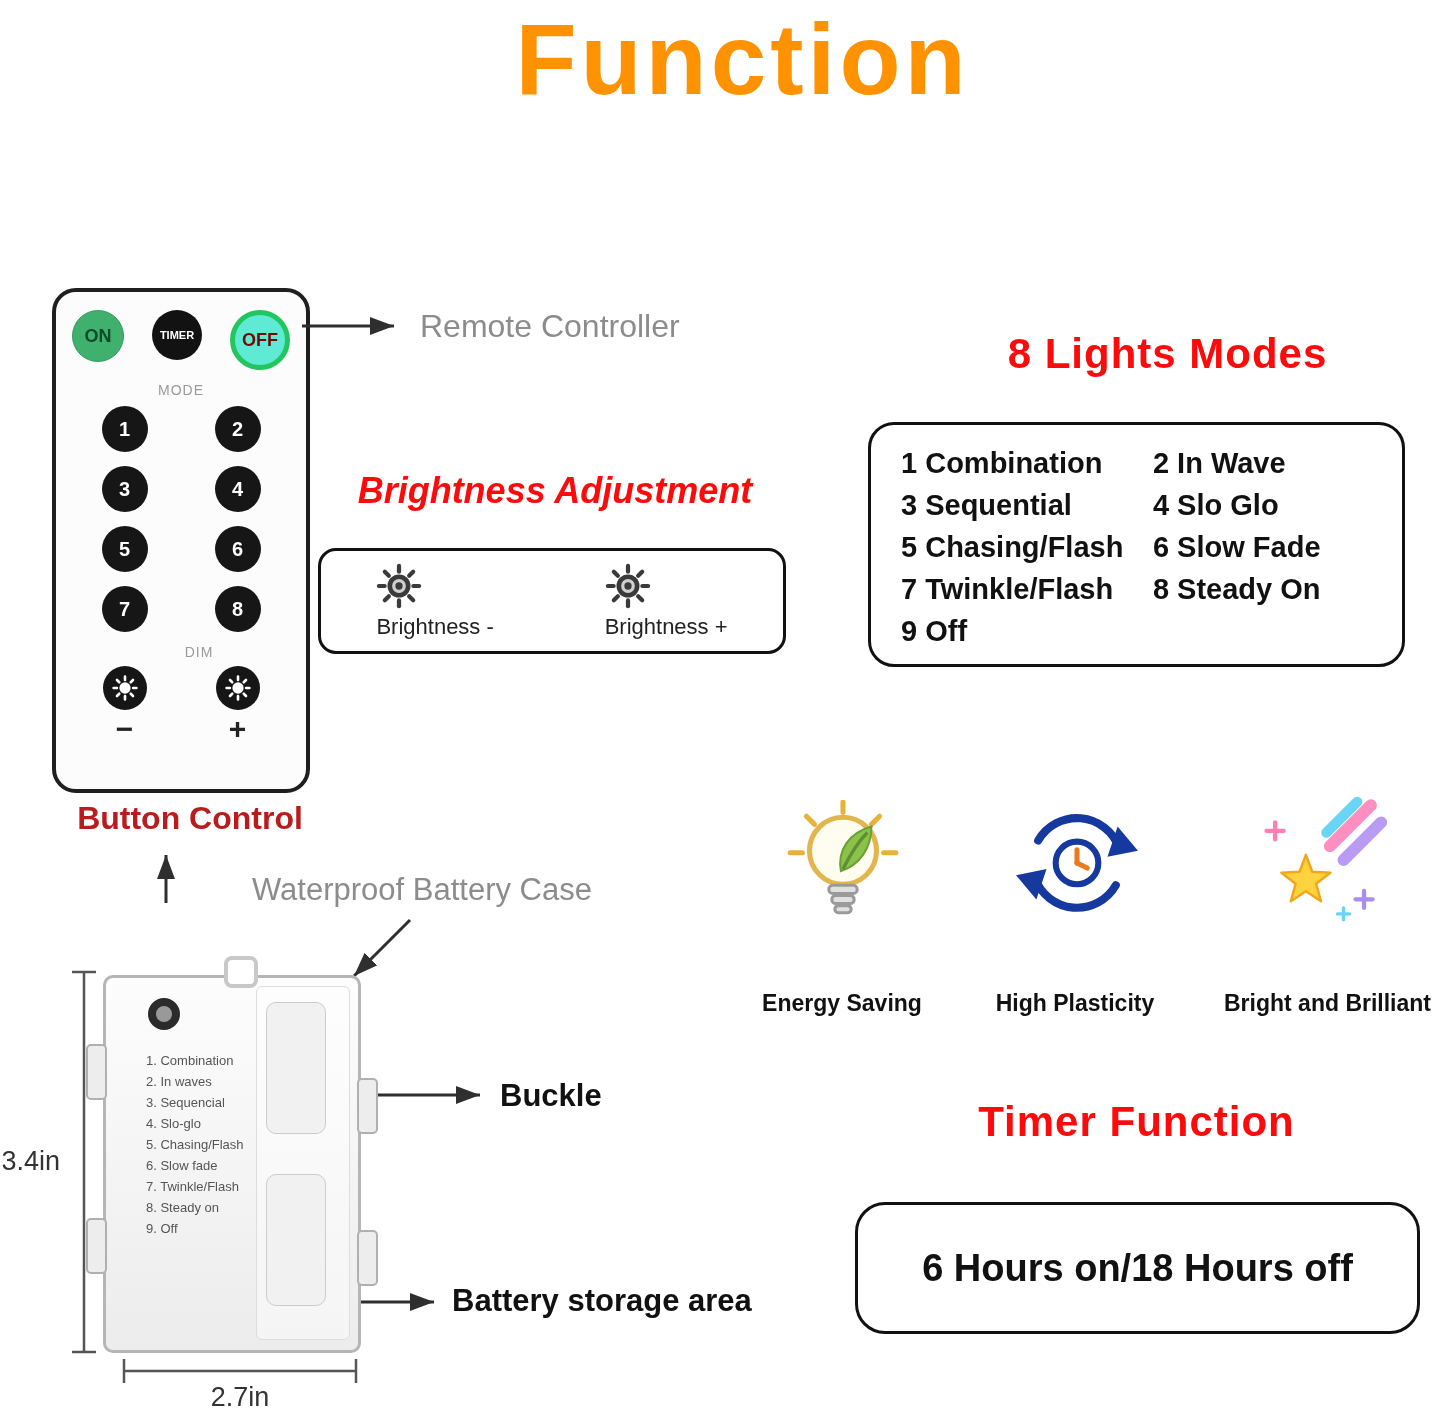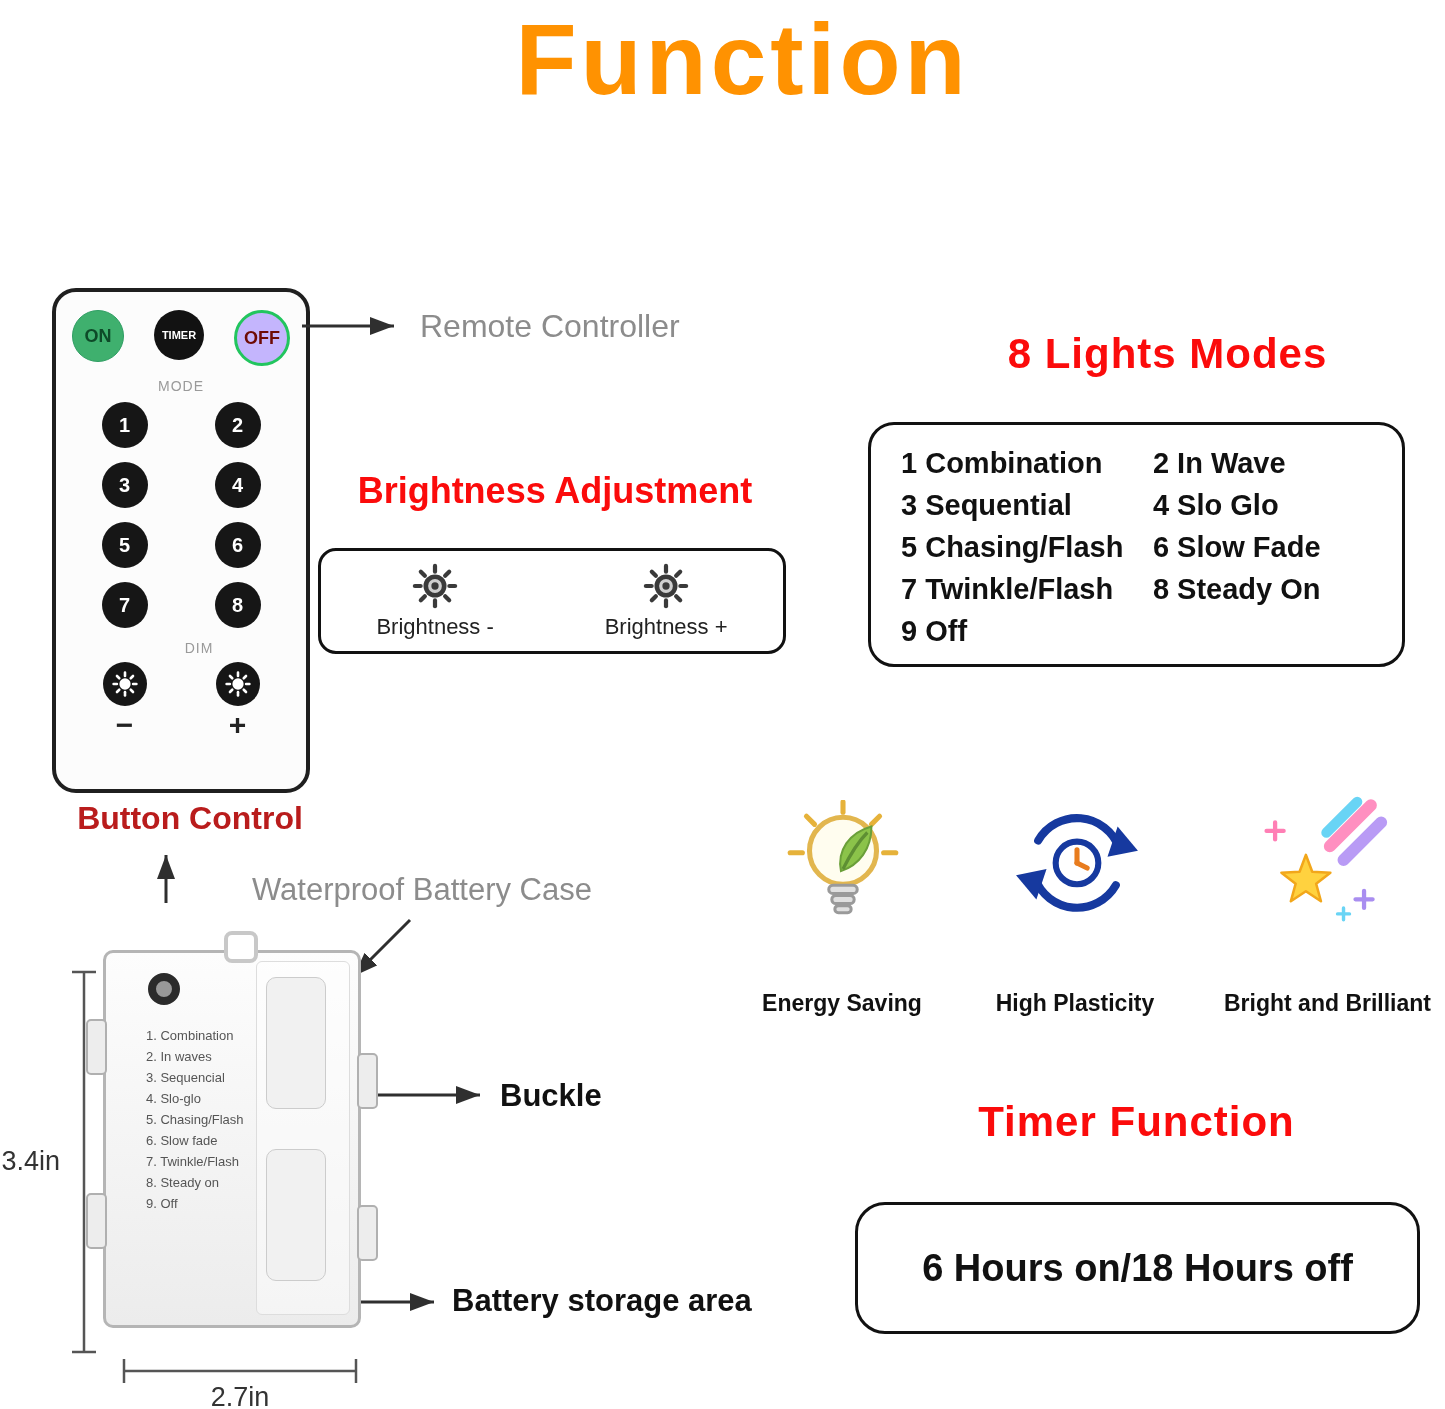--- a/index.html
+++ b/index.html
@@ -12,21 +12,21 @@
   #subtitle{left:0;right:0;top:126px;text-align:center;font-size:40px;color:#FF9E2C;}
 
   
   #remote{left:52px;top:288px;width:258px;height:505px;background:#fcfcfc;
           border:4px solid #1f1f1f;border-radius:24px;box-sizing:border-box;padding:18px 12px 0;}
   .power-row{display:flex;justify-content:space-between;padding:0 4px;}
   .pbtn{width:50px;height:50px;border-radius:50%;display:flex;align-items:center;justify-content:center;
         font-weight:bold;font-size:18px;}
   .pbtn.on{background:#3FB06E;color:#0D4A28;border:1px solid #2F9E63;}
   .pbtn.timer{background:#121212;color:#fff;font-size:11px;}
-  .pbtn.off{background:#c4b5fd;color:#6E0B05;border:3px solid #22c55e;}
+  .pbtn.off{background:#5eead4;color:#6E0B05;border:5px solid #22c55e;}
   .mode-label{margin-top:12px;text-align:center;color:#9A9A9A;font-size:14px;letter-spacing:1px;}
   .mode-grid,.dim-grid,.sign-grid{display:grid;grid-template-columns:1fr 1fr;justify-items:center;}
   .mode-grid{margin-top:8px;row-gap:14px;}
   .mbtn{width:46px;height:46px;border-radius:50%;background:#161616;color:#fff;display:flex;
         align-items:center;justify-content:center;font-size:20px;font-weight:bold;}
   .dim-label{margin-top:12px;text-align:center;color:#9A9A9A;font-size:14px;letter-spacing:1px;
              transform:translateX(18px);}
   .dim-grid{margin-top:6px;}
   .mbtn.dim{width:44px;height:44px;}
   .sign-grid{margin-top:2px;font-size:30px;font-weight:700;color:#222;}
@@ -34,35 +34,35 @@
   
   #remote-label{left:420px;top:308px;font-size:32px;color:#8C8C8C;}
   #case-label{left:252px;top:872px;font-size:31px;color:#8C8C8C;}
 
   
   #button-control{left:45px;top:800px;width:290px;text-align:center;font-size:32px;font-weight:900;color:#b91c1c;}
   #buckle-label{left:500px;top:1078px;font-size:31px;font-weight:900;color:#111;}
   #storage-label{left:452px;top:1283px;font-size:31px;font-weight:900;color:#111;}
 
   
-  #bright-heading{left:320px;top:470px;width:470px;text-align:center;font-size:36px;font-weight:900;color:#FB0B0B;}
+  #bright-heading{left:320px;top:470px;width:470px;text-align:center;font-size:36px;font-weight:900;color:#FB0B0B;font-style:italic;}
   #bright-box{left:318px;top:548px;width:468px;height:106px;border:3px solid #111;border-radius:18px;
               box-sizing:border-box;display:flex;align-items:center;justify-content:space-around;}
-  .bright-item{display:flex;flex-direction:column;align-items:center;}
+  .bright-item{display:flex;flex-direction:column;}
   .bright-item .blabel{margin-top:5px;font-size:22px;color:#222;}
 
   
   #modes-heading{left:899px;top:330px;width:537px;text-align:center;font-size:42px;font-weight:900;
                  color:#FB0B0B;letter-spacing:1px;}
   #modes-box{left:868px;top:422px;width:537px;height:245px;border:3.5px solid #111;border-radius:26px;
              box-sizing:border-box;padding:22px 30px;display:grid;grid-template-columns:1.15fr 1fr;
              row-gap:9px;font-size:29px;font-weight:800;color:#111;align-content:start;}
 
   
-  #case{left:103px;top:950px;width:252px;height:372px;border:3px solid #B5B5B5;border-radius:10px;
+  #case{left:103px;top:975px;width:252px;height:372px;border:3px solid #B5B5B5;border-radius:10px;
         background:linear-gradient(#fdfdfd,#ececec);box-sizing:content-box;}
   #case-loop{left:118px;top:-22px;width:26px;height:24px;border:4px solid #C8C8C8;border-radius:8px;background:#fff;}
   #case-grommet{left:42px;top:20px;width:32px;height:32px;border:8px solid #2B2B2B;border-radius:50%;background:#999;box-sizing:border-box;}
   #case-compartment{left:150px;top:8px;width:92px;height:352px;border:1.5px solid #DDD;border-radius:6px;background:rgba(255,255,255,.45);}
   .case-slot{left:160px;width:58px;height:130px;border:1.5px solid #CCC;border-radius:10px;background:#F1F1F1;}
   #slot1{top:24px;} #slot2{top:196px;}
   #case-list{left:40px;top:72px;font-size:13px;color:#555;line-height:1.62;}
   .case-tab{width:17px;height:52px;background:#EDEDED;border:2.5px solid #B0B0B0;border-radius:5px;}
   #tab-l1{left:-20px;top:66px;} #tab-l2{left:-20px;top:240px;}
   #tab-r1{right:-20px;top:100px;} #tab-r2{right:-20px;top:252px;}

